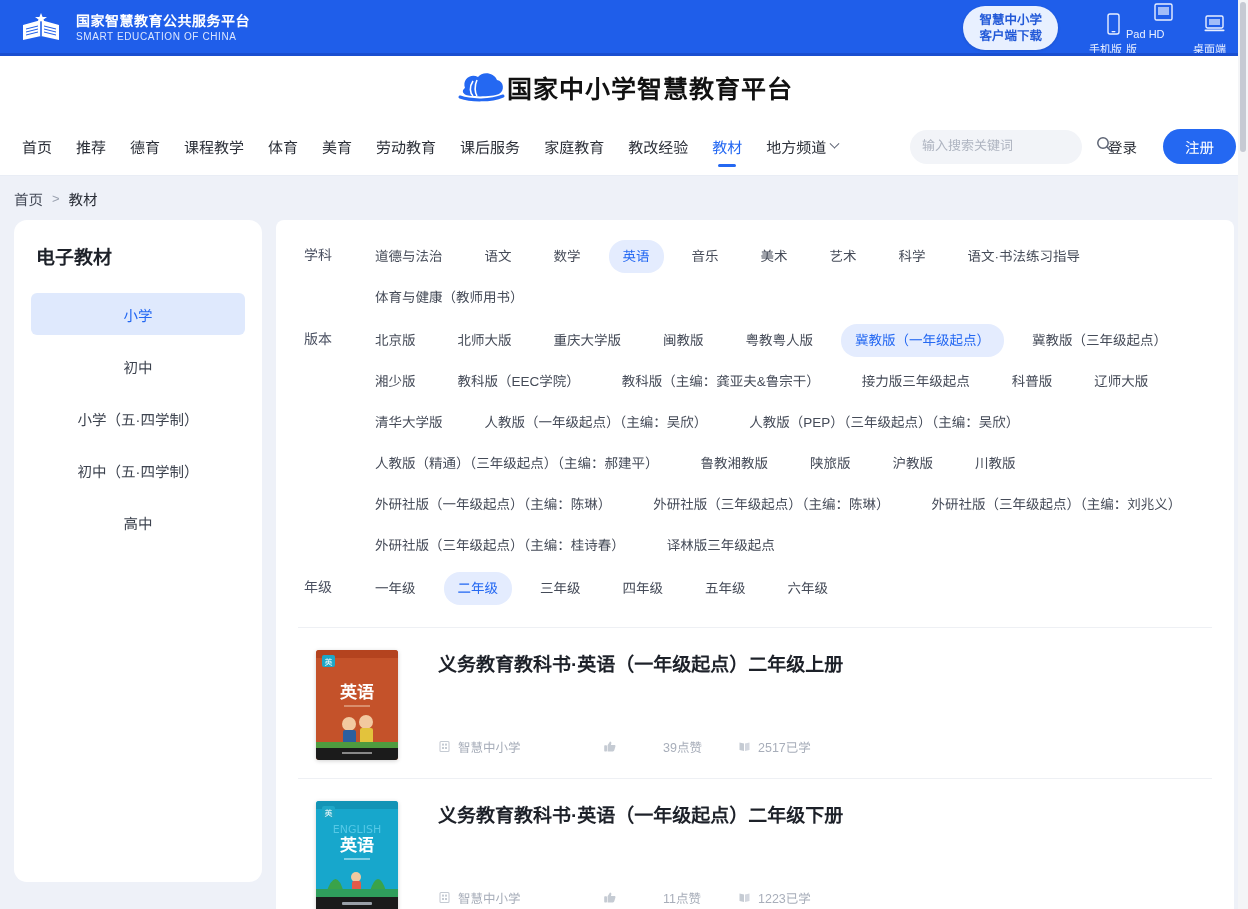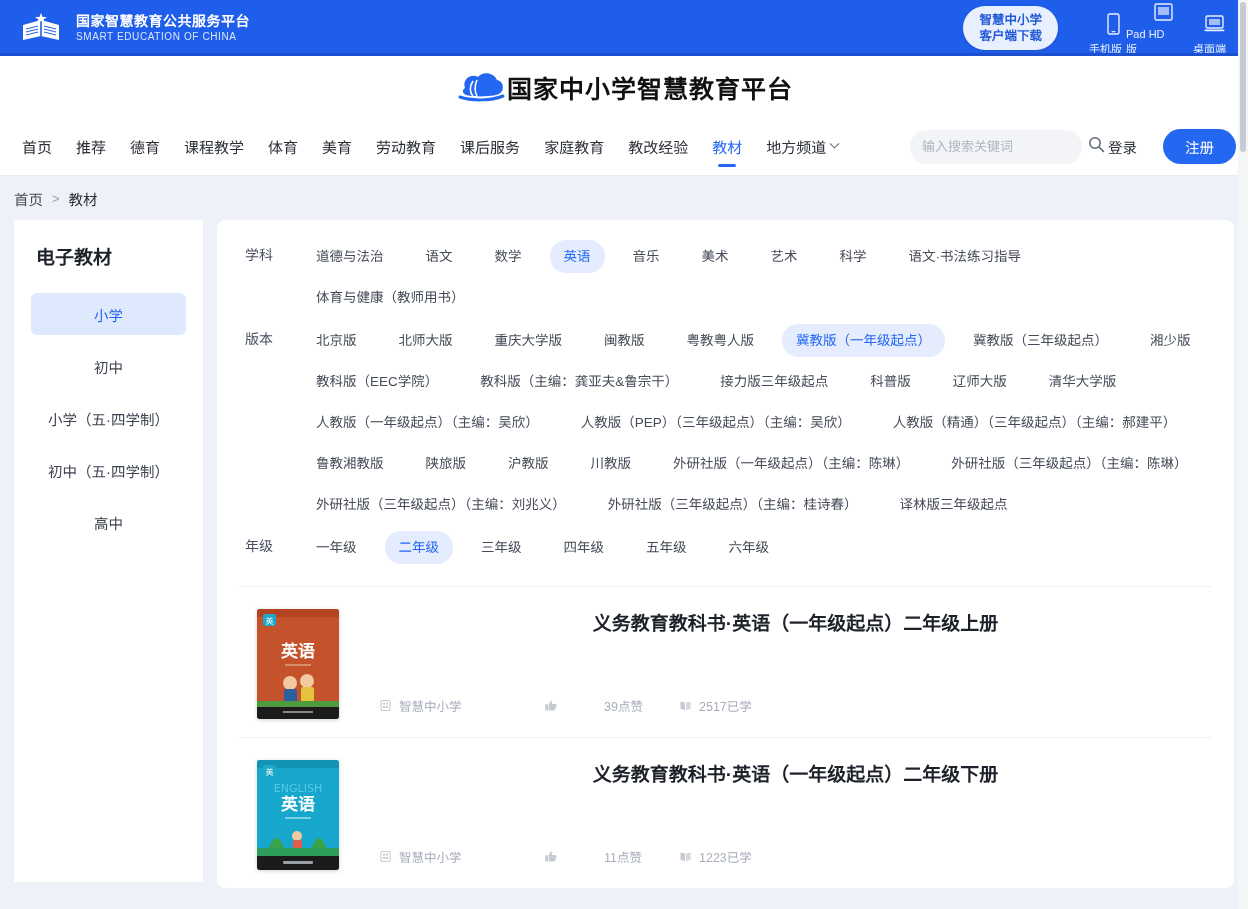--- a/index.html
+++ b/index.html
@@ -95,21 +95,21 @@
     border-right: 1.4px solid #5a6172; border-bottom: 1.4px solid #5a6172;
     transform: rotate(45deg) translate(-2px,-2px);
   }
   .nav-right { margin-left: auto; display: flex; align-items: center; gap: 14px; }
   .searchbox {
     width: 172px; height: 34px; background: #f2f4f8; border-radius: 17px;
     display: flex; align-items: center; padding: 0 12px; gap: 6px;
   }
   .searchbox input {
     border: none; outline: none; background: transparent; flex: 1;
-    font-size: 13px; color: #3b4252; font-family: Liberation Serif, serif;
+    font-size: 13px; color: #3b4252; font-family: Liberation Mono, monospace;
   }
   .searchbox input::placeholder { color: #aeb4c0; }
   .login-btn {
     font-size: 14.5px; color: #2b2f38; cursor: pointer; padding: 4px 12px;
   }
   .register-btn {
     font-size: 14.5px; color: #fff; background: #2468f2; border-radius: 18px;
     padding: 7px 22px; cursor: pointer;
   }
 
@@ -121,21 +121,21 @@
   .crumbs .sep { color: #9aa1af; font-size: 13px; }
   .crumbs .cur { color: #2b2f38; }
   .crumbs .lnk { cursor: pointer; }
 
   
   .page {
     display: flex; gap: 14px; padding: 0 14px;
     align-items: flex-start;
   }
   .sidebar {
-    width: 189px; background: #fff; border-radius: 0;
+    width: 248px; background: #fff; border-radius: 13px;
     padding: 22px 17px 26px 17px; min-height: 662px;
   }
   .sidebar h2 {
     font-size: 19px; color: #1d2129; font-weight: bold; margin-bottom: 24px;
     padding-left: 5px;
   }
   .side-item {
     height: 42px; display: flex; align-items: center; justify-content: center;
     font-size: 14.5px; color: #3d4椅; color: #3d434f; border-radius: 6px;
     cursor: pointer; margin-bottom: 10px; white-space: nowrap;
@@ -169,21 +169,20 @@
   }
   .book-row:first-child { border-top: 1px solid #eef0f4; }
   .cover {
     width: 82px; height: 110px; border-radius: 3px; overflow: hidden;
     flex: 0 0 82px; box-shadow: 0 1px 4px rgba(0,0,0,.18); position: relative;
   }
   .book-main { flex: 1; display: flex; flex-direction: column; }
   .book-title {
     font-size: 19px; font-weight: bold; color: #1d2129; line-height: 26px;
     margin-top: 2px;
-    text-align: center;
   }
   .book-meta {
     margin-top: auto; display: flex; align-items: center;
     font-size: 12.5px; color: #a8aeba; padding-bottom: 4px;
   }
   .meta-cell { display: flex; align-items: center; gap: 7px; }
   .meta-cell.c1 { width: 165px; }
   .meta-cell.c2 { width: 135px; gap: 46px; }
   .meta-ico { opacity: .85; display: flex; }
 

